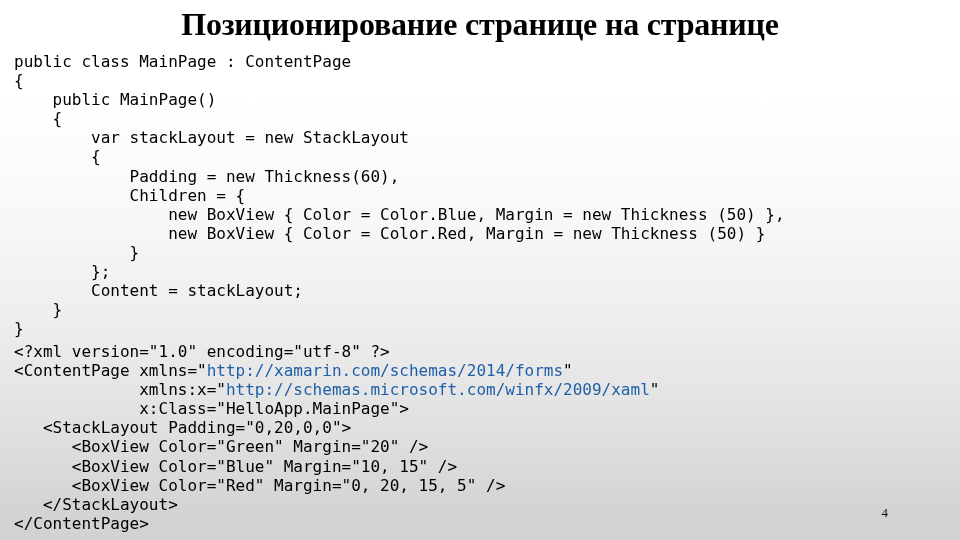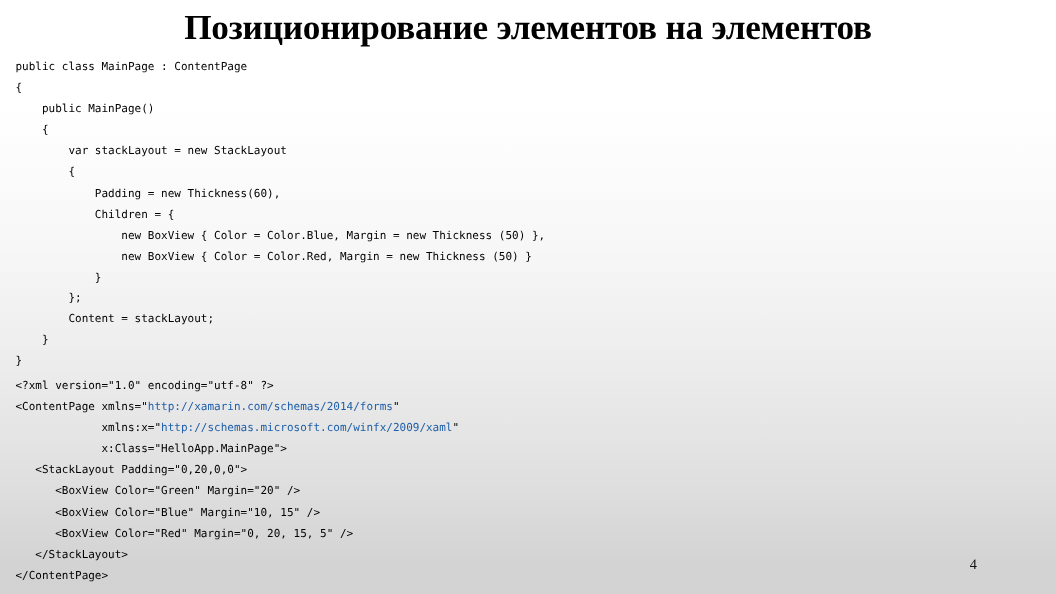--- a/index.html
+++ b/index.html
@@ -34,21 +34,21 @@
     color: #000000;
     letter-spacing: -0.2px;
     white-space: nowrap;
   }
 
   
   .code-block {
     position: absolute;
     left: 14px;
     font-family: "DejaVu Sans Mono", "Liberation Mono", monospace;
-    font-size: 10px;
+    font-size: 16px;
     line-height: 19.1px;
     color: #000000;
     white-space: pre;
   }
   #csharp-code { top: 52px; }
   #xaml-code   { top: 342px; }
 
   .code-line {
     white-space: pre;
     min-height: 19.1px;
@@ -66,21 +66,21 @@
     font-family: "Liberation Serif", "DejaVu Serif", serif;
     font-size: 13px;
     color: #111111;
   }
 </style>
 </head>
 <body>
 
 <div id="slide">
 
-  <div id="slide-title">Позиционирование элементов на элементов</div>
+  <div id="slide-title">Позиционирование странице на странице</div>
 
   <div id="csharp-code" class="code-block"><div class="code-line"><span>public class MainPage : ContentPage</span></div><div class="code-line"><span>{</span></div><div class="code-line"><span>    public MainPage()</span></div><div class="code-line"><span>    {</span></div><div class="code-line"><span>        var stackLayout = new StackLayout</span></div><div class="code-line"><span>        {</span></div><div class="code-line"><span>            Padding = new Thickness(60),</span></div><div class="code-line"><span>            Children = {</span></div><div class="code-line"><span>                new BoxView { Color = Color.Blue, Margin = new Thickness (50) },</span></div><div class="code-line"><span>                new BoxView { Color = Color.Red, Margin = new Thickness (50) }</span></div><div class="code-line"><span>            }</span></div><div class="code-line"><span>        };</span></div><div class="code-line"><span>        Content = stackLayout;</span></div><div class="code-line"><span>    }</span></div><div class="code-line"><span>}</span></div></div>
 
   <div id="xaml-code" class="code-block"><div class="code-line"><span>&lt;?xml version="1.0" encoding="utf-8" ?&gt;</span></div><div class="code-line"><span>&lt;ContentPage xmlns="</span><span class="url-link">http://xamarin.com/schemas/2014/forms</span><span>"</span></div><div class="code-line"><span>             xmlns:x="</span><span class="url-link">http://schemas.microsoft.com/winfx/2009/xaml</span><span>"</span></div><div class="code-line"><span>             x:Class="HelloApp.MainPage"&gt;</span></div><div class="code-line"><span>   &lt;StackLayout Padding="0,20,0,0"&gt;</span></div><div class="code-line"><span>      &lt;BoxView Color="Green" Margin="20" /&gt;</span></div><div class="code-line"><span>      &lt;BoxView Color="Blue" Margin="10, 15" /&gt;</span></div><div class="code-line"><span>      &lt;BoxView Color="Red" Margin="0, 20, 15, 5" /&gt;</span></div><div class="code-line"><span>   &lt;/StackLayout&gt;</span></div><div class="code-line"><span>&lt;/ContentPage&gt;</span></div></div>
 
   <div id="slide-number">4</div>
 
 </div>
 
 </body></html>

